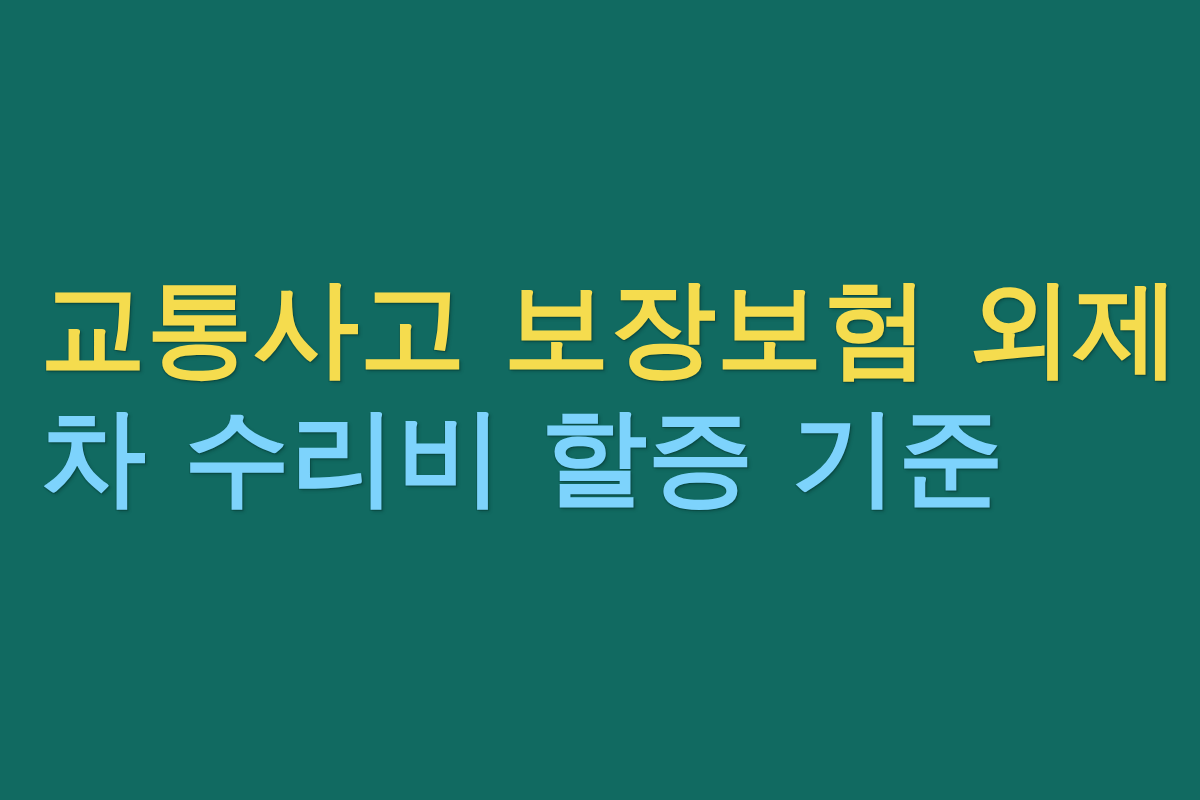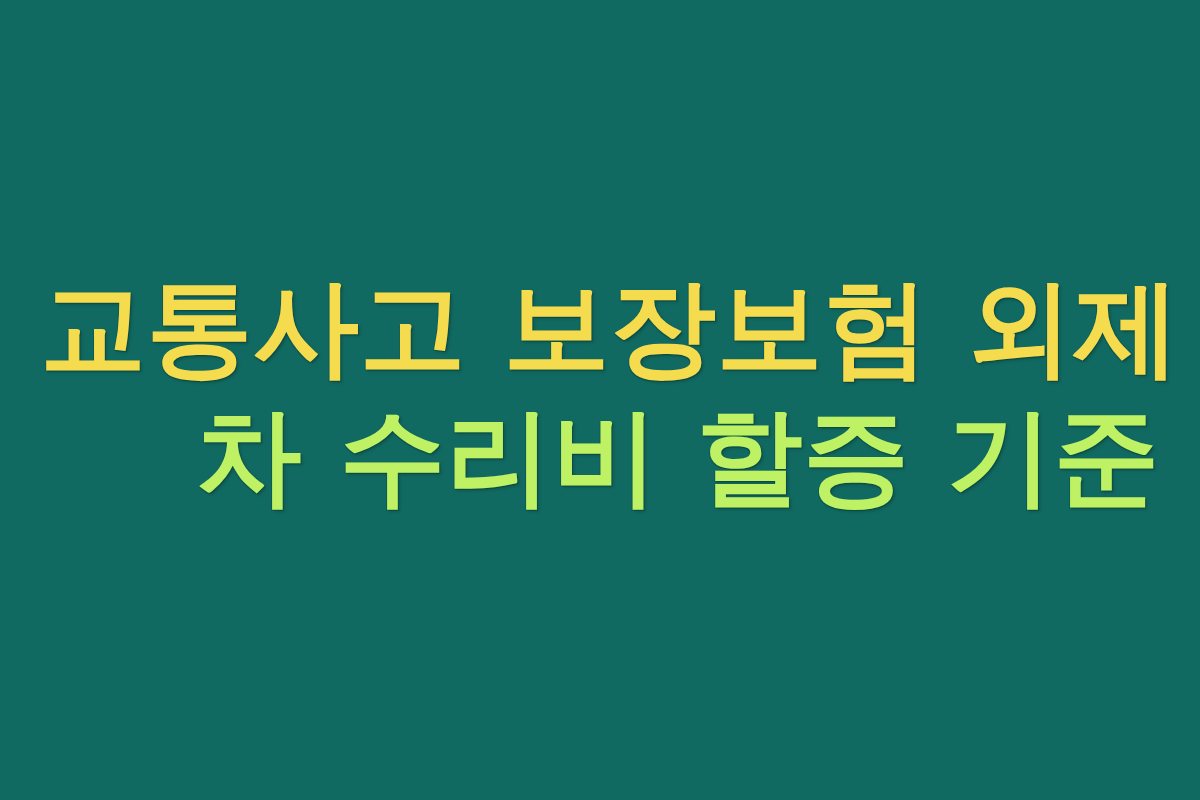--- a/index.html
+++ b/index.html
@@ -21,21 +21,21 @@
     height: 800px;
     background: #116A61;
     display: flex;
     align-items: center;
     justify-content: center;
     box-sizing: border-box;
   }
 
   #title-block {
     width: 1120px;
-    text-align: right;
+    text-align: left;
     line-height: 1.22;
     transform: translateY(-8px);
   }
 
   .title-line {
     display: block;
     color: #F5DC4E;
     font-family: "DejaVu Sans", "Liberation Sans", sans-serif;
     font-weight: 700;
     font-size: 106px;
@@ -50,15 +50,15 @@
   .title-line.line-2 {
     font-size: 106px;
   }
 </style>
 </head>
 <body>
 
 <div id="banner" style="background: rgb(17, 106, 97);">
   <div id="title-block">
     <span class="title-line line-1" style="color: rgb(245, 220, 78);">교통사고 보장보험 외제</span>
-    <span class="title-line line-2" style="color: #bef264;">차 수리비 할증 기준</span>
+    <span class="title-line line-2" style="color: #7dd3fc;">차 수리비 할증 기준</span>
   </div>
 </div>
 
 </body></html>

